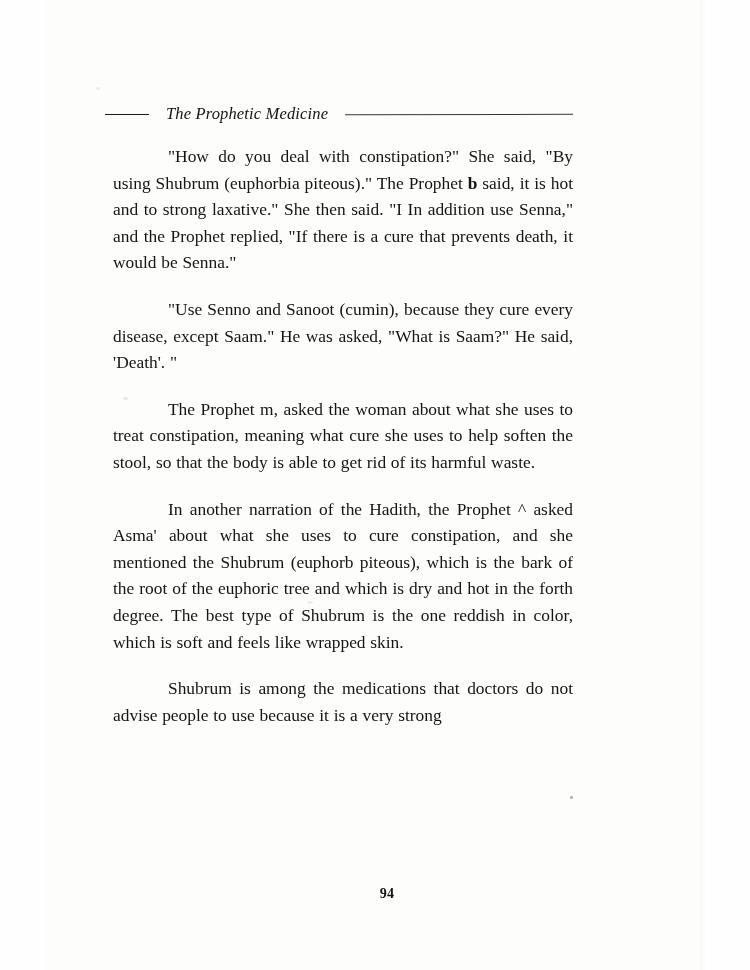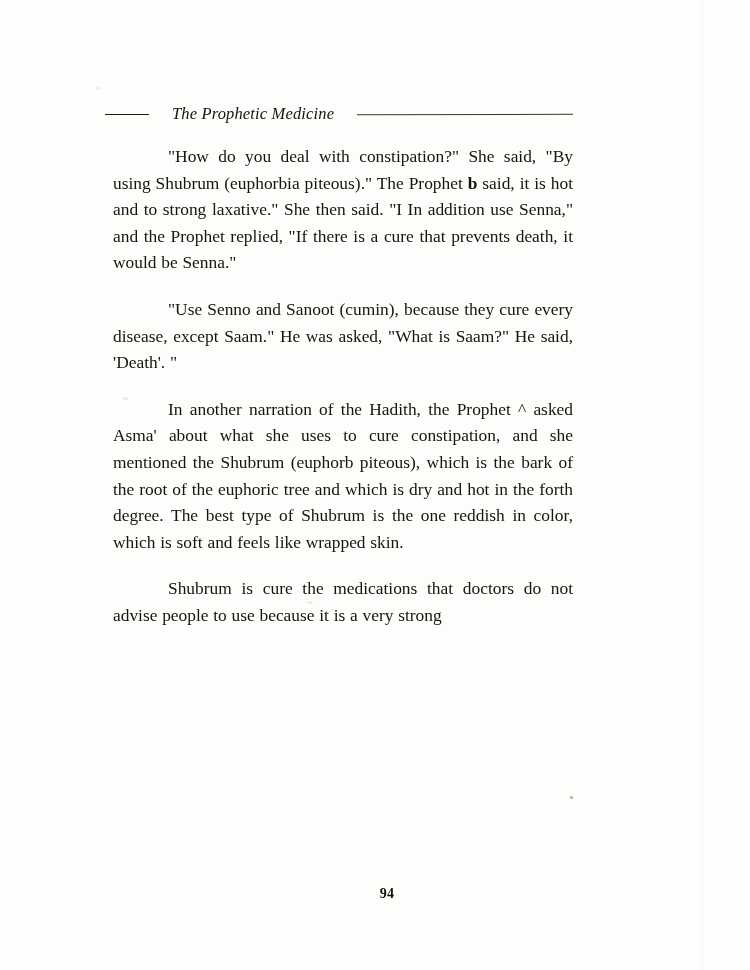--- a/index.html
+++ b/index.html
@@ -42,21 +42,21 @@
 
   
   .running-head {
     position: absolute;
     left: 105px;
     top: 100px;
     width: 468px;
     height: 28px;
     display: flex;
     align-items: center;
-    gap: 14px;
+    gap: 8px;
   }
   .rule-left {
     width: 44px;
     height: 0;
     border-top: 1.4px solid #1d1b16;
     margin-right: 9px;
     flex: none;
   }
   .head-title {
     font-style: italic;
@@ -131,22 +131,23 @@
 
   <div class="running-head">
     <span class="rule-left"></span>
     <span class="head-title">The Prophetic Medicine</span>
     <span class="rule-right"></span>
   </div>
 
   <div class="body-text">
     <p class="para p1">"How do you deal with constipation?" She said, "By using Shubrum (euphorbia piteous)." The Prophet <b>b</b> said, it is hot and to strong laxative." She then said. "I In addition use Senna," and the Prophet replied, "If there is a cure that prevents death, it would be Senna."</p>
     <p class="para p3">"Use Senno and Sanoot (cumin), because they cure every disease, except Saam." He was asked, "What is Saam?" He said, 'Death'. "</p>
+    <p class="para p4">The Prophet m, asked the woman about what she uses to treat constipation, meaning what cure she uses to help soften the stool, so that the body is able to get rid of its harmful waste.</p>
     <p class="para p5">In another narration of the Hadith, the Prophet ^ asked Asma' about what she uses to cure constipation, and she mentioned the Shubrum (euphorb piteous), which is the bark of the root of the euphoric tree and which is dry and hot in the forth degree. The best type of Shubrum is the one reddish in color, which is soft and feels like wrapped skin.</p>
-    <p class="para p6">Shubrum is cure the medications that doctors do not advise people to use because it is a very strong</p>
+    <p class="para p6">Shubrum is among the medications that doctors do not advise people to use because it is a very strong</p>
   </div>
 
   <div class="folio">94</div>
 
   <span class="speck speck-a"></span>
   <span class="speck speck-b"></span>
   <span class="speck speck-c"></span>
   <span class="speck speck-d"></span>
 
 </div>

